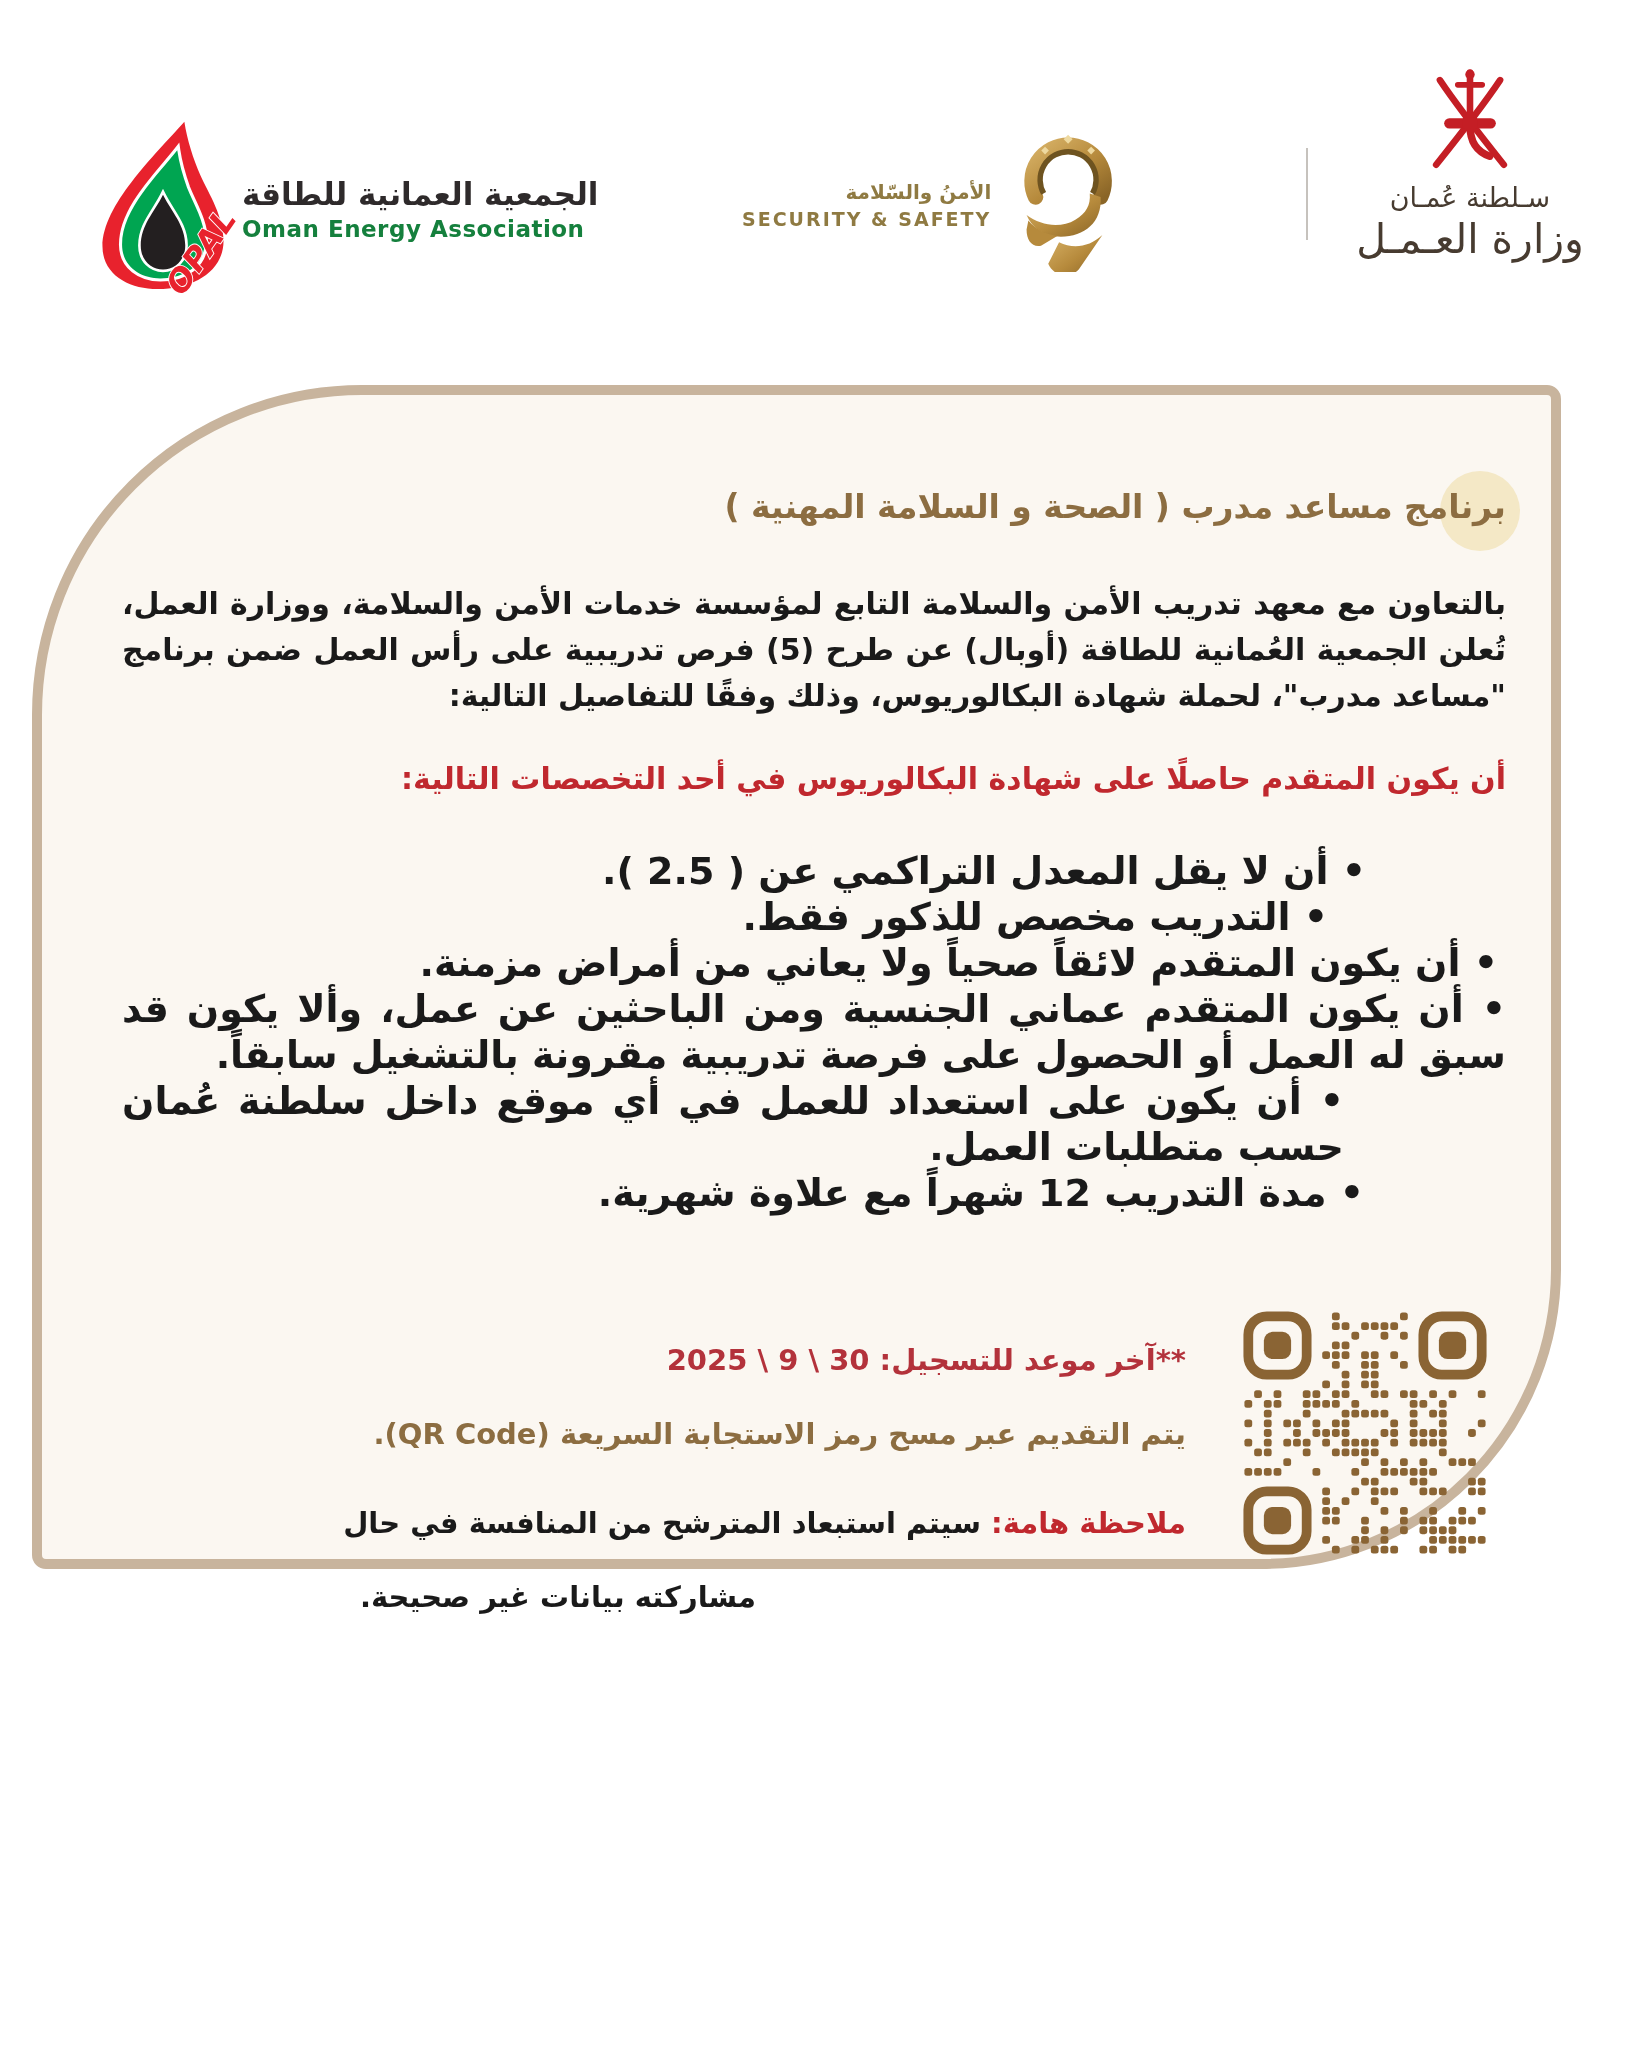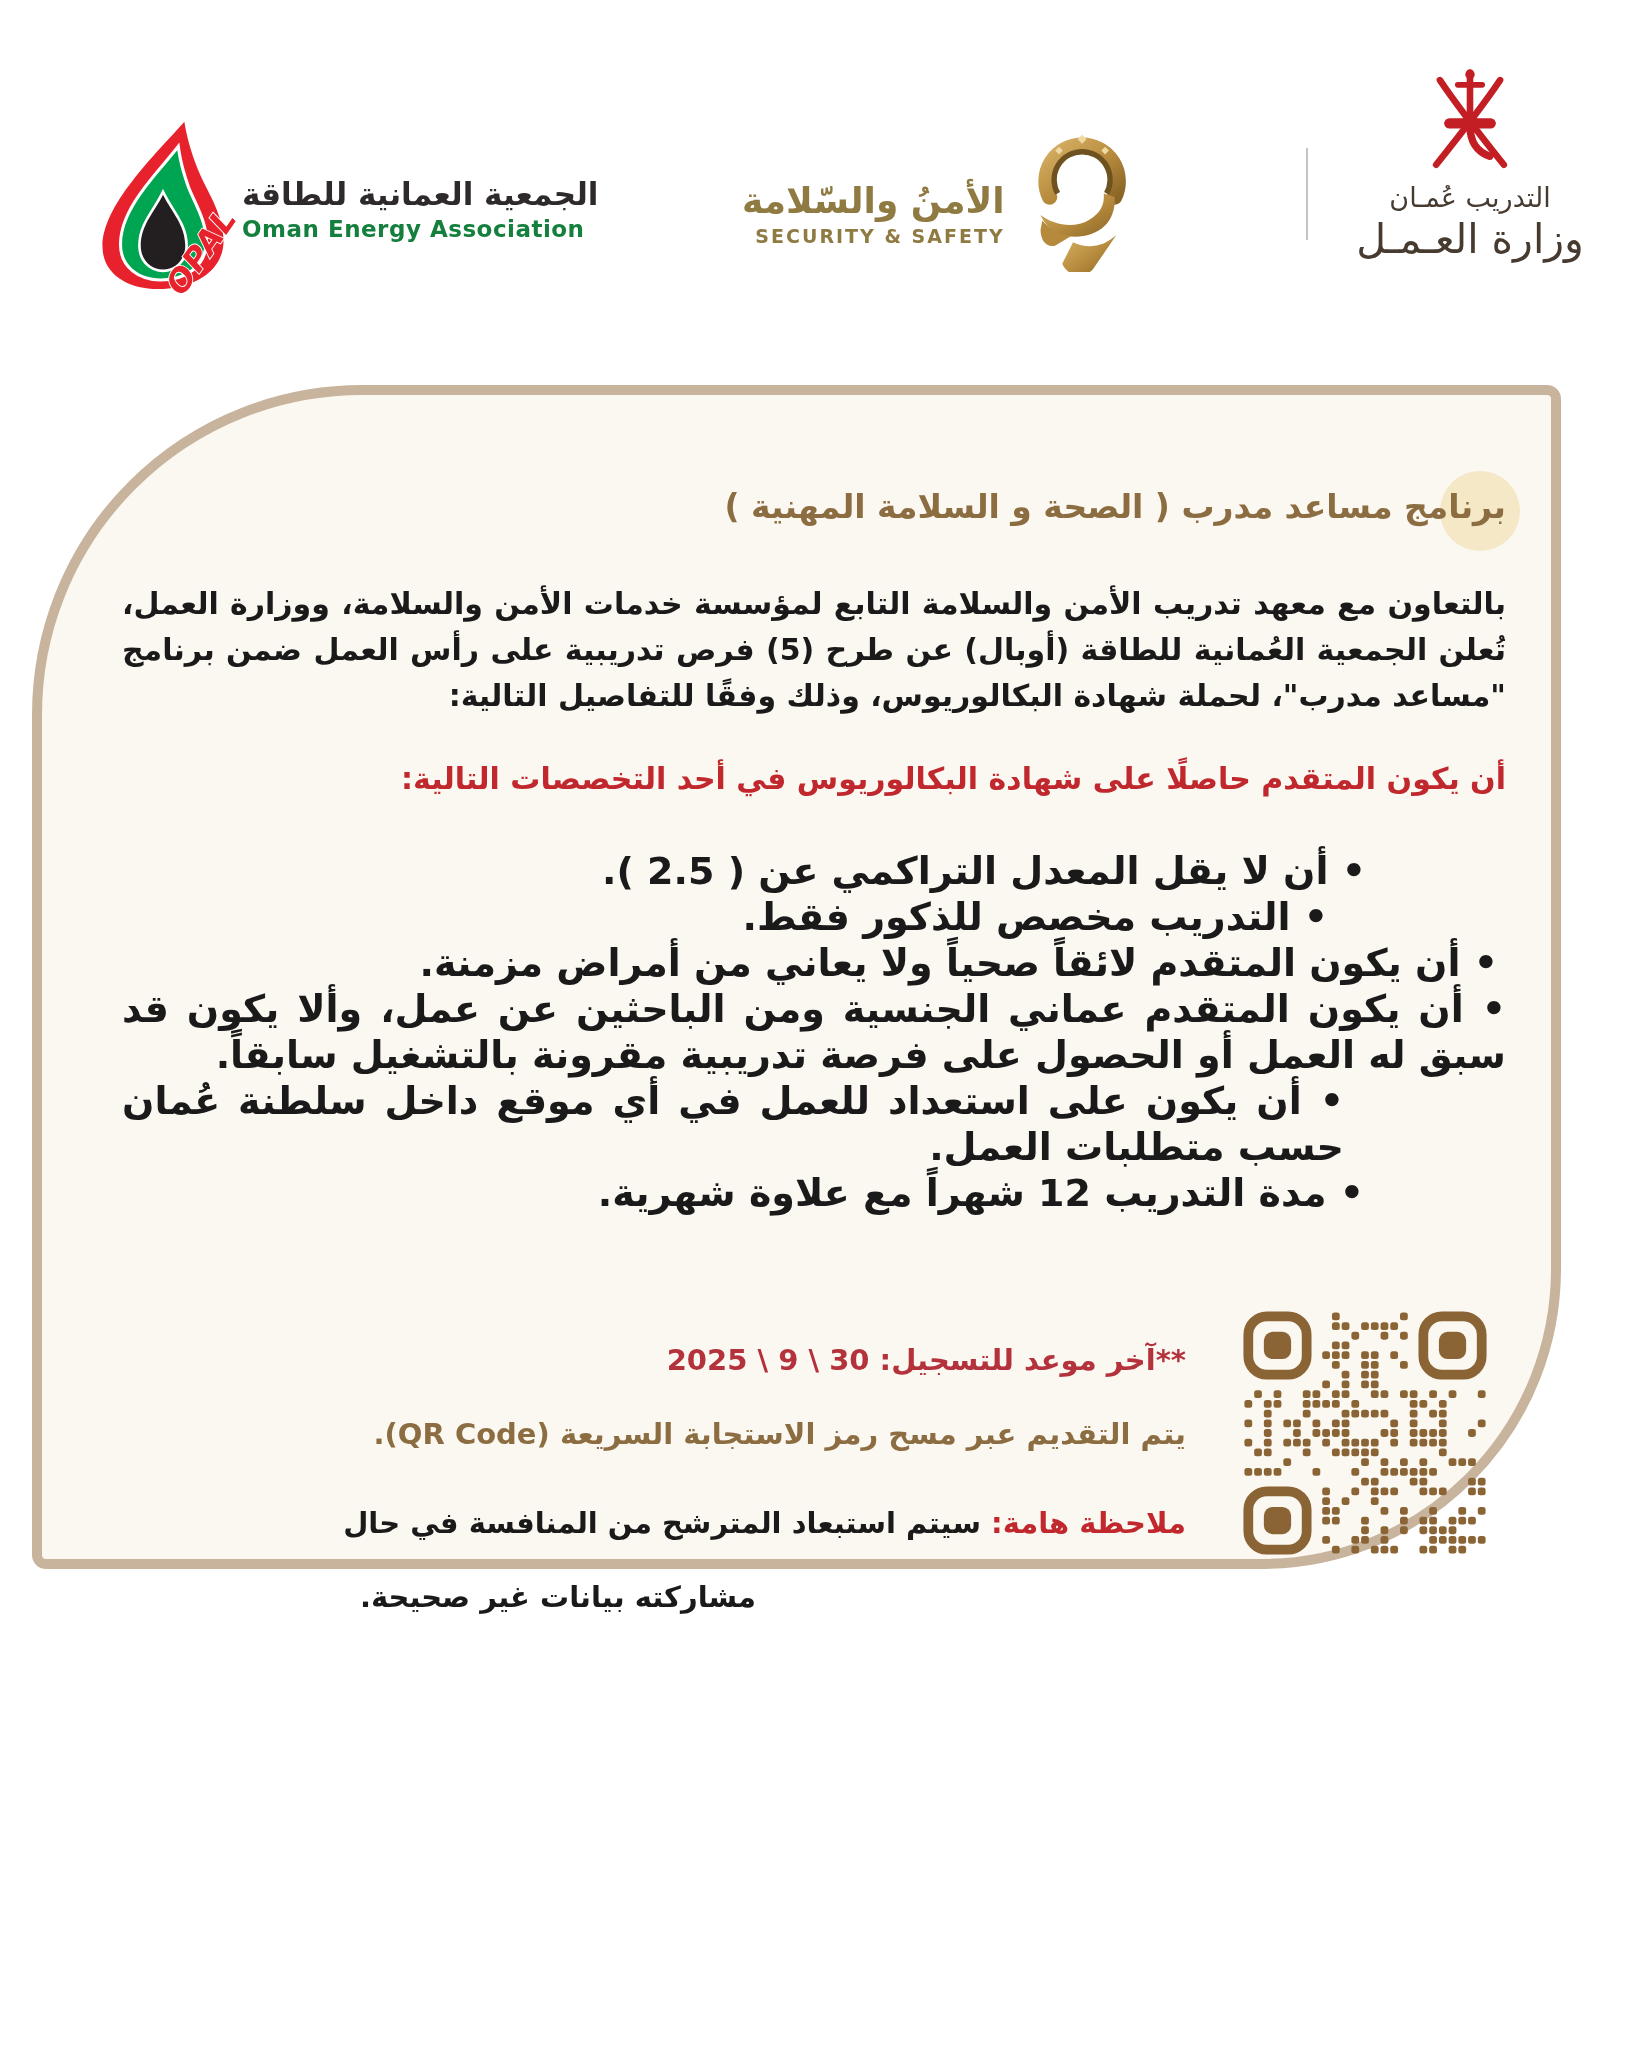--- a/index.html
+++ b/index.html
@@ -17,21 +17,21 @@
 
   
   .opal{left:88px; top:92px; display:flex; align-items:flex-start;}
   .opal-flame{width:150px; height:178px; margin-top:28px;}
   .opal-names{margin-left:4px; margin-top:84px;}
   .opal-ar{font-size:31px; font-weight:bold; color:#2E2A2B; direction:rtl; text-align:left;}
   .opal-en{font-size:23px; font-weight:bold; color:#15803d; margin-top:4px; letter-spacing:.5px;}
 
   .ss{left:742px; top:108px; display:flex; align-items:flex-start;}
   .ss-names{margin-top:72px; text-align:right;}
-  .ss-ar{font-size:36px; font-weight:bold; color:var(--gold); direction:rtl;}
+  .ss-ar{font-size:20px; font-weight:bold; color:var(--gold); direction:rtl;}
   .ss-en{font-size:19px; font-weight:bold; color:var(--gold); letter-spacing:2px; margin-top:4px;}
   .ss-emblem{width:136px; height:158px; margin-left:10px; margin-top:6px;}
 
   .logo-divider{left:1306px; top:148px; width:2px; height:92px; background:#C6C2BD;}
 
   .ministry{left:1332px; top:66px; width:276px; text-align:center; color:var(--ministry_ink);}
   .min-emblem{width:94px; height:110px; display:block; margin:0 auto;}
   .min-line1{font-size:27px; margin-top:6px; direction:rtl; letter-spacing:1px;}
   .min-line2{font-size:41px; font-weight:normal; margin-top:2px; direction:rtl;}
 
@@ -127,21 +127,21 @@
         <path d="M14,104 C38,74 62,44 82,14" stroke-width="7"></path>
         <path d="M86,104 C62,74 38,44 18,14" stroke-width="7"></path>
         <path d="M50,6 L50,54" stroke-width="7"></path>
         <path d="M37,19 L63,19" stroke-width="6"></path>
         <path d="M28,60 L72,60" stroke-width="11"></path>
         <path d="M50,62 C50,80 57,90 71,95" stroke-width="8"></path>
       </g>
       <circle cx="50" cy="8" r="5" fill="#C41E25"></circle>
       <rect x="42" y="54" width="16" height="12" rx="2" fill="#C41E25"></rect>
     </svg>
-    <div class="min-line1">التدريب عُمـان</div>
+    <div class="min-line1">سـلطنة عُمـان</div>
     <div class="min-line2">وزارة العـمـل</div>
   </div>
 </header>
 
 <main class="abs card" lang="ar" dir="rtl">
 
   <div class="title-row">
     <span class="title-hl"></span>
     <h1 class="title">برنامج مساعد مدرب ( الصحة و السلامة المهنية )</h1>
   </div>

